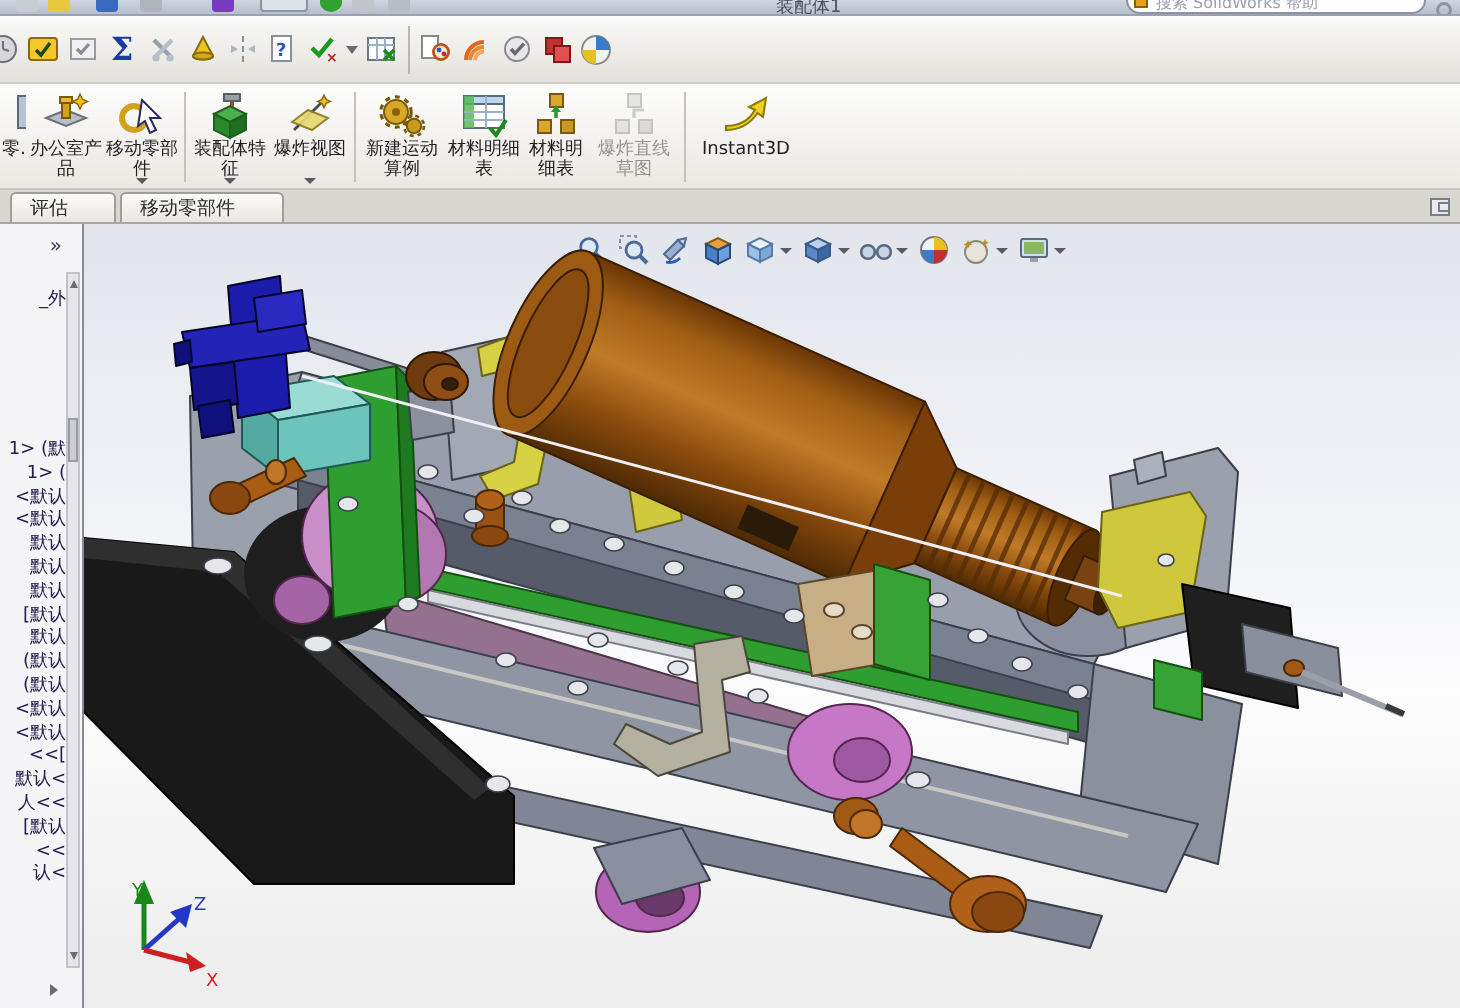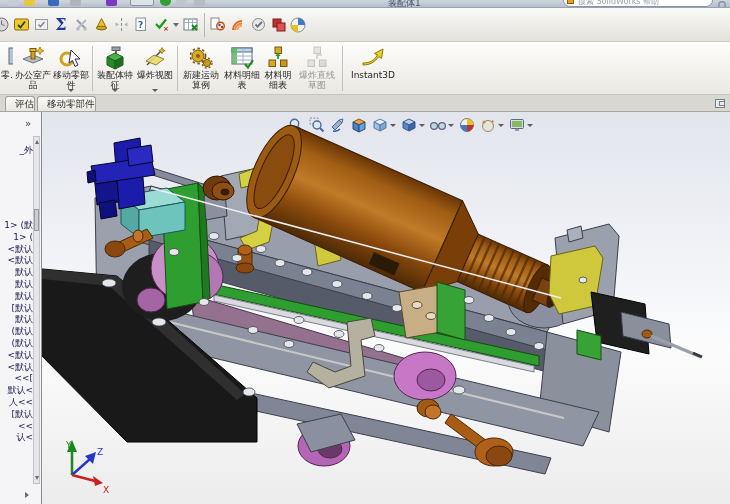--- a/index.html
+++ b/index.html
@@ -22,21 +22,21 @@
   #cmdrow{height:53px;background:linear-gradient(#fdfdfc,#eae8e2);border-bottom:1px solid #c8c6bf;display:flex;align-items:stretch;padding:1px 0 0 0;}
   .cbtn{display:flex;flex-direction:column;align-items:center;padding-top:1px;margin:0 1px;border-radius:2px;flex:0 0 auto;position:relative;}
   .clabel{font-size:9px;line-height:10px;text-align:center;color:#1f1f1f;margin-top:0px;word-break:break-all;}
   .cicon{flex:0 0 auto;}
   .csep{width:1px;background:#c4c2ba;margin:3px 2px;flex:0 0 auto;}
   .ccaret{width:0;height:0;border-left:3px solid transparent;border-right:3px solid transparent;border-top:3px solid #5a5a62;position:absolute;bottom:2px;}
   .cbtn.disabled{opacity:.45;filter:grayscale(1);}
   .clipped{overflow:hidden;width:12px;align-items:flex-start;}
   
   #tabrow{height:17px;background:#d9d7d1;display:flex;align-items:flex-end;padding-left:5px;position:relative;border-bottom:1px solid #a8a69e;}
-  .tab{height:15px;padding:1px 0 0 9px;font-size:9.5px;color:#2a2a2a;background:linear-gradient(#fbfbfa,#e9e7e1);border:1px solid #a09e96;border-bottom:none;border-radius:3px 3px 0 0;margin-right:2px;flex:0 0 auto;}
+  .tab{height:15px;padding:1px 23px 0 9px;font-size:9.5px;color:#2a2a2a;background:linear-gradient(#fbfbfa,#e9e7e1);border:1px solid #a09e96;border-bottom:none;border-radius:3px 3px 0 0;margin-right:2px;flex:0 0 auto;}
   #restore-btn{position:absolute;right:5px;top:4px;width:10px;height:9px;border:1px solid #7a7e88;background:#e8eaee;}
   #restore-btn:before{content:"";display:block;width:4px;height:3px;border:1px solid #7a7e88;margin:1px 0 0 3px;}
   
   #main{display:flex;height:392px;}
   
   #panel{width:42px;background:#f5f5f7;position:relative;border-right:1px solid #8a8a92;flex:0 0 auto;overflow:hidden;}
   #chevron{position:absolute;top:6px;right:10px;font-size:10px;color:#3a3a52;}
   #tree-top{position:absolute;top:33px;left:0;width:33px;font-size:9px;color:#202050;text-align:right;white-space:nowrap;overflow:hidden;}
   #tree{position:absolute;top:108px;left:0;width:33px;}
   .ti{height:11.8px;font-size:9px;line-height:11.8px;color:#202050;text-align:right;white-space:nowrap;overflow:hidden;}

